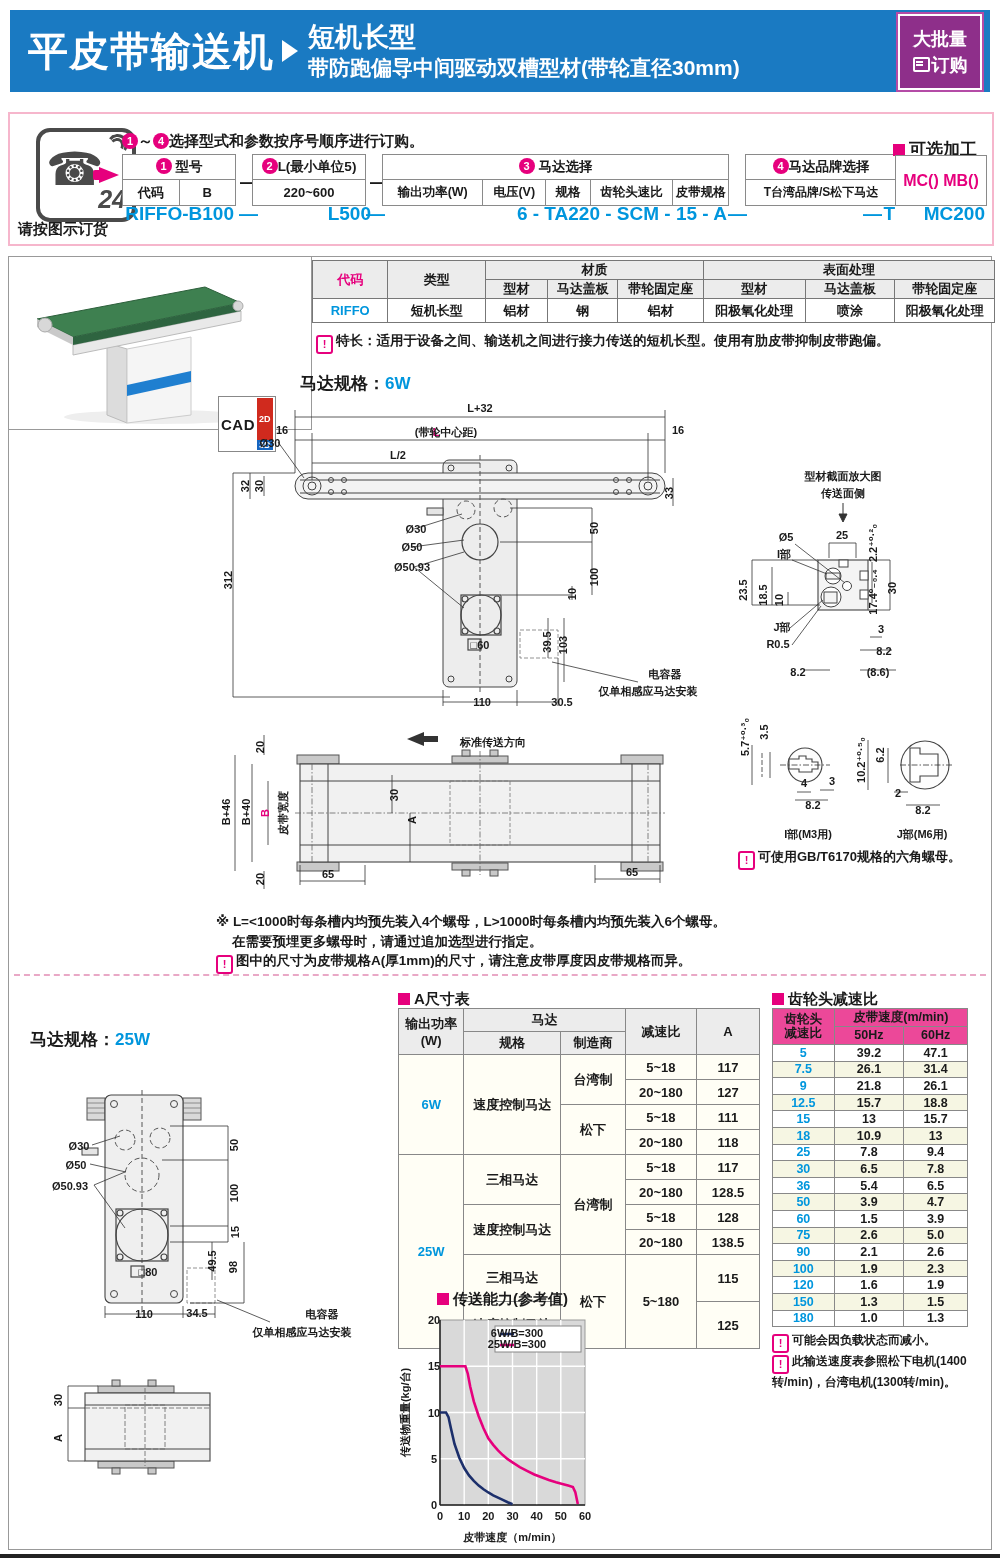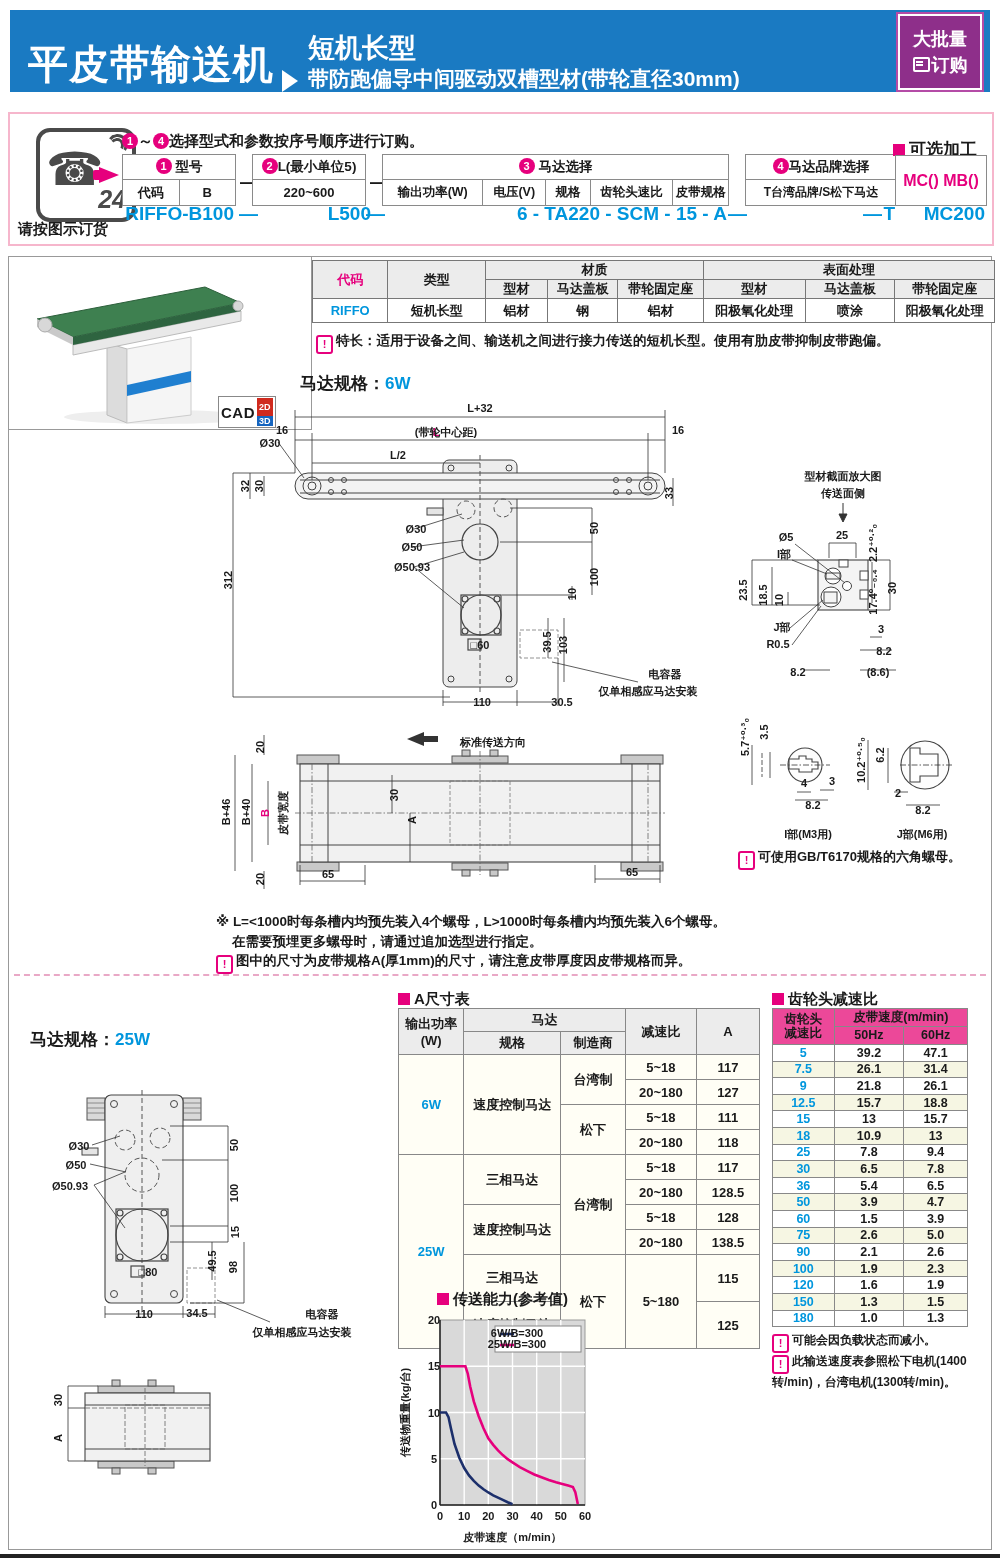--- a/index.html
+++ b/index.html
@@ -1,19 +1,19 @@
 <!DOCTYPE html>
 <html><head>
 <meta charset="utf-8">
 <style>
   html,body{margin:0;padding:0}
   body{width:1000px;height:1564px;position:relative;font-family:"Liberation Sans","DejaVu Sans",sans-serif;background:#fff;color:#1a1a1a;overflow:hidden}
   .abs{position:absolute}
   
-  .hdr{left:10px;top:10px;width:980px;height:82px;background:#1a7ac2;display:flex;align-items:flex-end}
+  .hdr{left:10px;top:10px;width:980px;height:82px;background:#1a7ac2;display:flex;align-items:center}
   .hdr-title{color:#fff;font-size:40px;font-weight:bold;margin-left:18px;letter-spacing:1px}
   .hdr-arrow{width:0;height:0;border-left:16px solid #fff;border-top:11px solid transparent;border-bottom:11px solid transparent;margin:0 10px 0 8px}
   .hdr-subwrap{color:#fff;line-height:1.25}
   .hdr-sub1{font-size:27px;font-weight:bold}
   .hdr-sub2{font-size:21px;font-weight:bold}
   .hdr-badge{position:absolute;right:8px;top:4px;width:80px;height:72px;background:#8e2f8a;border:2px solid #fff;outline:2px solid #b44ba6;color:#fff;font-weight:bold;font-size:18px;text-align:center;display:flex;flex-direction:column;justify-content:center;gap:2px}
   .order-ic{display:inline-block;width:13px;height:11px;border:2px solid #fff;border-radius:2px;position:relative;top:1px;margin-right:2px}
   .order-ic:before{content:"";position:absolute;left:1px;top:2px;width:7px;height:1.5px;background:#fff;box-shadow:0 3px 0 #fff}
   
   .order-box{left:8px;top:112px;width:982px;height:130px;border:2px solid #f6b6cc;background:#fff}
@@ -36,21 +36,21 @@
   .opt-box{border:1px solid #8a8a8a;height:49px;line-height:49px;text-align:center;font-size:16px;font-weight:bold;color:#e6007d;background:#fff}
   .partrow{top:203px;font-size:19px;font-weight:bold;color:#0096dd;text-align:right}
   .sq{display:inline-block;width:12px;height:12px;background:#e6007d;margin-right:4px;vertical-align:-1px}
   .note-ic{display:inline-block;width:13px;height:15px;background:#fff;border:2px solid #e6007d;border-radius:3px;color:#e6007d;font-size:11px;font-weight:bold;text-align:center;line-height:15px;margin-right:3px;vertical-align:-3px}
   
   .mainbox{left:8px;top:256px;width:982px;height:1292px;border:1px solid #999}
   .imgbox{left:8px;top:256px;width:302px;height:172px;border:1px solid #999;background:#fff}
   .cadbadge{left:218px;top:396px;display:flex;align-items:center;border:1px solid #888;background:#fff;padding:1px 2px}
   .cadtxt{font-weight:bold;font-size:15px;letter-spacing:0.5px}
   .cadcol{display:flex;flex-direction:column;margin-left:2px}
-  .cad2d{background:#d02a1e;color:#fff;font-size:9px;font-weight:bold;padding:4px 2px;line-height:10px}
+  .cad2d{background:#d02a1e;color:#fff;font-size:9px;font-weight:bold;padding:16px 2px;line-height:10px}
   .cad3d{background:#1565c0;color:#fff;font-size:9px;font-weight:bold;padding:0 2px;line-height:10px}
   
   table{border-collapse:collapse}
   .mat{left:312px;top:260px;width:683px;font-size:13px}
   .mat th,.mat td{border:1px solid #777;text-align:center;font-weight:bold;padding:0}
   .mat th{background:#ececec;height:18px}
   .mat td{height:23px;background:#fff}
   .mag{color:#e6007d}
   .blue{color:#0096dd}
   .feature{left:316px;top:332px;font-size:13.5px;font-weight:bold}

